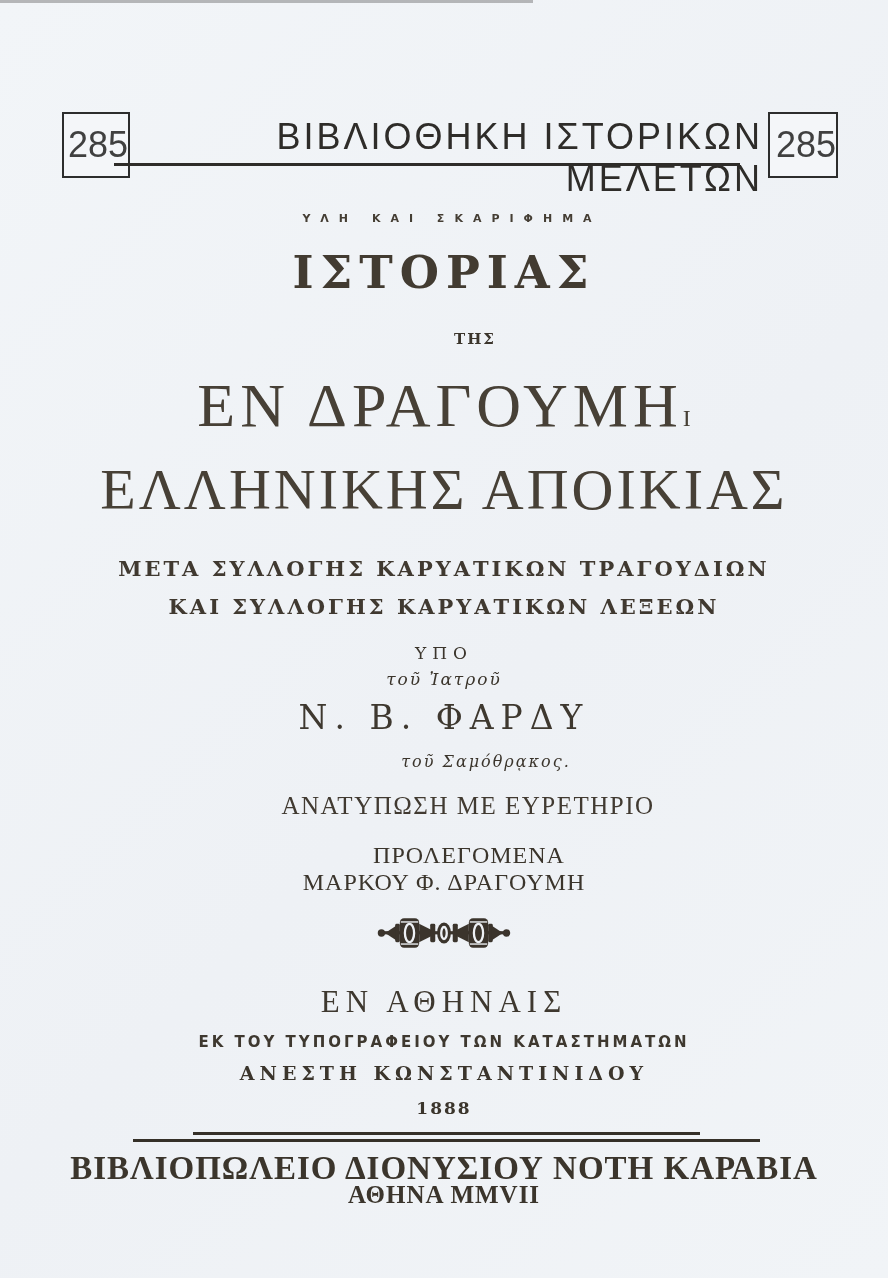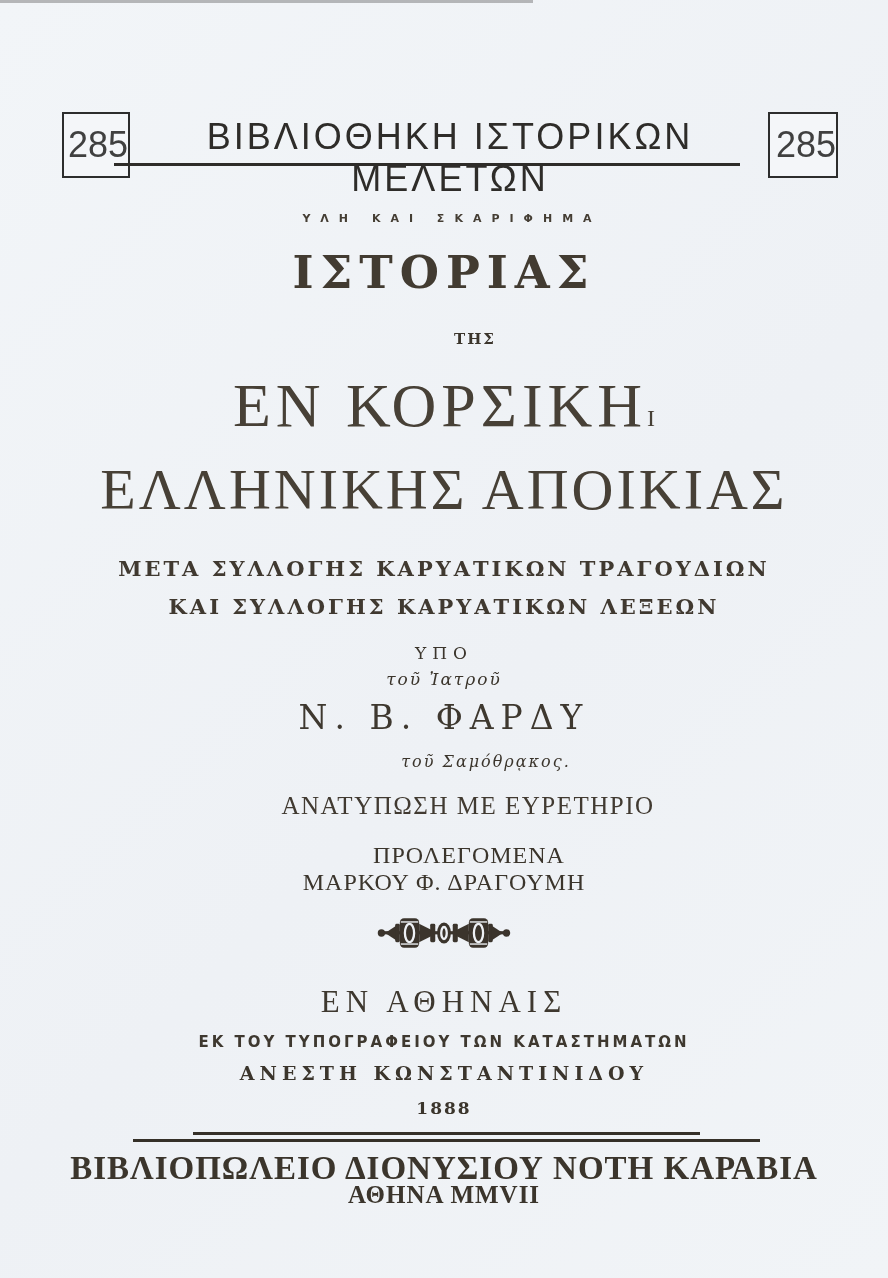--- a/index.html
+++ b/index.html
@@ -25,21 +25,21 @@
     position: absolute; top: 0; height: 62px;
     border: 2px solid #2d2d2d; background: #f4f6f9;
     display: flex; align-items: center; justify-content: flex-end;
     font-family: "Liberation Sans", sans-serif;
     font-size: 36px; color: #404040;
   }
   .num-box.left  { left: 0;  width: 64px; }
   .num-box.right { right: 0; width: 66px; }
   .series-title {
     position: absolute; top: 4px; left: 75px; right: 75px;
-    text-align: center;
+    text-align: right;
     font-family: "Liberation Sans", sans-serif;
     font-size: 36px; letter-spacing: 3px; color: #2e2c29;
   }
   .series-underline {
     position: absolute; top: 51px; left: 52px; right: 98px; height: 3px;
     background: #2e2c29;
   }
 
   
   .kicker { top: 212px; font-family: "DejaVu Sans", sans-serif; font-weight: 700;
@@ -103,21 +103,21 @@
     <div class="series-underline"></div>
     <div class="num-box right">
       <span>285</span>
     </div>
   </div>
 
   <div class="abs kicker">ΥΛΗ ΚΑΙ ΣΚΑΡΙΦΗΜΑ</div>
   <div class="abs series-main">ΙΣΤΟΡΙΑΣ</div>
   <div class="abs tis">ΤΗΣ</div>
 
-  <div class="abs title-big title-line1"><span>ΕΝ ΚΟΡΣΙΚΗ</span><span class="adscript">Ι</span></div>
+  <div class="abs title-big title-line1"><span>ΕΝ ΔΡΑΓΟΥΜΗ</span><span class="adscript">Ι</span></div>
   <div class="abs title-big title-line2">ΕΛΛΗΝΙΚΗΣ ΑΠΟΙΚΙΑΣ</div>
 
   <div class="abs subtitle s1">ΜΕΤΑ ΣΥΛΛΟΓΗΣ ΚΑΡΥΑΤΙΚΩΝ ΤΡΑΓΟΥΔΙΩΝ</div>
   <div class="abs subtitle s2">ΚΑΙ ΣΥΛΛΟΓΗΣ ΚΑΡΥΑΤΙΚΩΝ ΛΕΞΕΩΝ</div>
 
   <div class="abs doctor">τοῦ Ἰατροῦ</div>
   <div class="abs ypo">ΥΠΟ</div>
   <div class="abs author">Ν. Β. ΦΑΡΔΥ</div>
   <div class="abs origin">τοῦ Σαμόθρᾳκος.</div>
 

